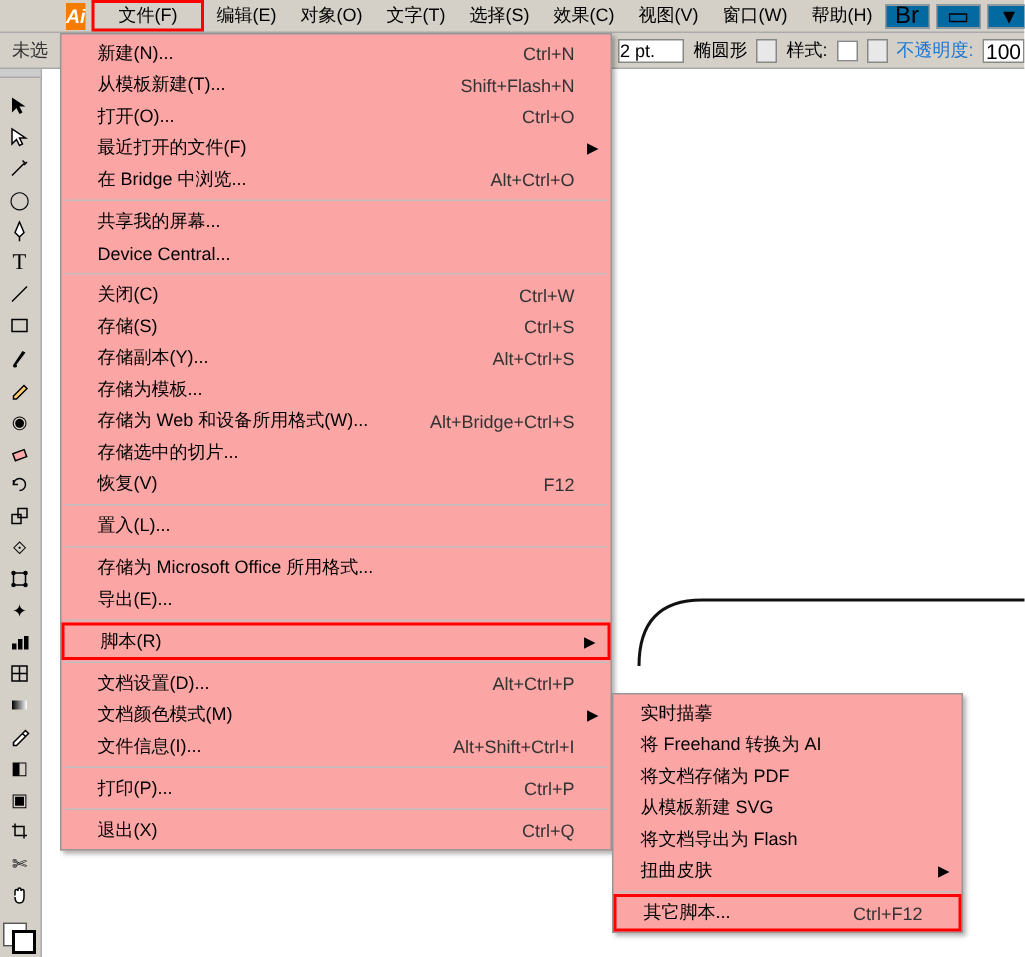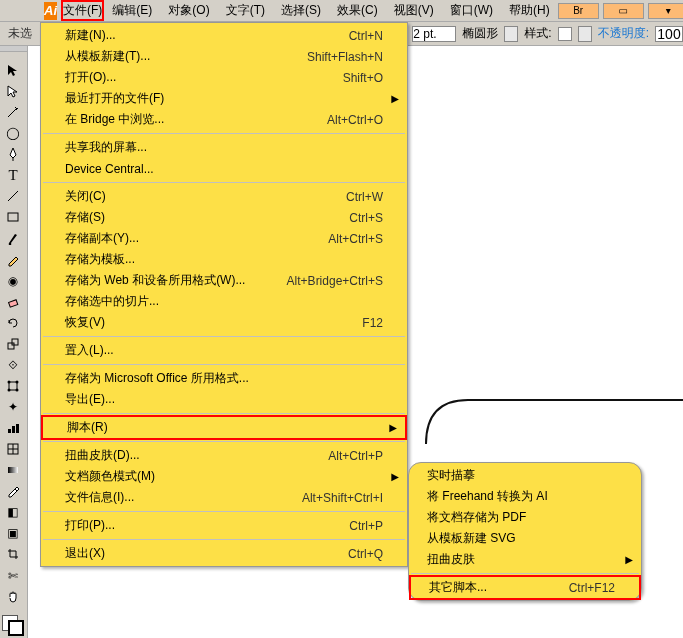--- a/index.html
+++ b/index.html
@@ -1,39 +1,39 @@
 <!DOCTYPE html>
 <html><head>
 <meta charset="utf-8">
 <style>
 * { margin: 0; padding: 0; box-sizing: border-box; font-family: "Microsoft YaHei", SimSun, Arial, sans-serif; font-size: 12px; }
 body { background: #fff; position: relative; width: 683px; height: 638px; overflow: hidden; }
 .menubar { background: #d4d0c8; height: 22px; display: flex; align-items: center; padding-left: 4px; border-bottom: 1px solid #aaa; }
 .app-logo { width: 26px; height: 18px; background: #f57c00; color: #fff; display: flex; align-items: center; justify-content: center; font-weight: bold; font-style: italic; font-size: 13px; margin-right: 4px; margin-left: 40px; }
 .menu-item { padding: 2px 8px; cursor: default; white-space: nowrap; }
-.menu-item.active { border: 2px solid #ff0000; padding: 0 0; }
+.menu-item.active { border: 2px solid #ff0000; padding: 0 16px; }
 .menu-right { margin-left: auto; display: flex; align-items: center; gap: 4px; padding-right: 8px; }
-.mini-btn { width: 41px; height: 16px; background: #fdba74; border: 1px solid #999; display: flex; align-items: center; justify-content: center; font-size: 10px; }
+.mini-btn { width: 30px; height: 16px; background: #0369a1; border: 1px solid #999; display: flex; align-items: center; justify-content: center; font-size: 16px; }
 .toolbar2 { background: #d4d0c8; height: 24px; display: flex; align-items: center; border-bottom: 1px solid #aaa; padding-left: 8px; gap: 6px; }
 .tb-label { color: #333; }
 .tb-sep { color: #888; }
 .stroke-box { width: 44px; height: 16px; background: #fff; border: 1px solid #888; display: flex; align-items: center; padding: 0 0; font-size: 11px; }
 .stroke-dd { width: 14px; height: 16px; background: #e8e8e8; border: 1px solid #888; }
 .opacity-label { color: #1976d2; }
 .opacity-val { width: 28px; height: 16px; background: #fff; border: 1px solid #888; display: flex; align-items: center; justify-content: center; font-size: 14px; }
 .swatch { width: 14px; height: 14px; background: #fff; border: 1px solid #888; }
-.dropdown { position: absolute; background: #fde047; border: 1px solid #979797; box-shadow: 2px 2px 3px rgba(0,0,0,0.3); }
+.dropdown { position: absolute; background: #fca5a5; border: 1px solid #979797; box-shadow: 2px 2px 3px rgba(0,0,0,0.3); }
 .dd-main { left: 40px; top: 22px; width: 368px; padding: 2px 0; }
 .dd-row { display: flex; align-items: center; height: 21px; padding: 0 24px 0 24px; cursor: default; position: relative; }
 .dd-row.highlighted { border: 2px solid #ff0000; margin: -2px 0; height: 25px; z-index: 5; }
 .dd-label { flex: 1; }
 .dd-shortcut { color: #333; text-align: right; min-width: 110px; }
 .dd-arrow { position: absolute; right: 8px; font-size: 10px; }
 .dd-sep { height: 1px; background: #c0c0c0; margin: 3px 2px; }
-.submenu { left: 408px; top: 462px; width: 234px; padding: 2px 0; border-radius: 13px; }
+.submenu { left: 408px; top: 462px; width: 234px; padding: 2px 0; }
 .sub-row { display: flex; align-items: center; height: 21px; padding: 0 24px 0 18px; cursor: default; position: relative; }
 .sub-row.highlighted { border: 2px solid #ff0000; margin: -2px 0; height: 25px; z-index: 5; gap: 12px; }
 .sub-label { flex: 1; }
 .sub-shortcut { color: #333; }
 .sub-arrow { position: absolute; right: 8px; font-size: 10px; }
 .sub-sep { height: 1px; background: #c0c0c0; margin: 3px 2px; }
 .tools { position: absolute; left: 0; top: 46px; width: 28px; background: #d4d0c8; border-right: 1px solid #aaa; height: 592px; display: flex; flex-direction: column; }
 .tool { width: 26px; height: 22px; display: flex; align-items: center; justify-content: center; border: 1px solid transparent; background: #d4d0c8; }
 .tool.gap { height: 8px; background: #d4d0c8; }
 .color-swatches { margin-top: 6px; width: 26px; height: 26px; position: relative; }
@@ -212,21 +212,21 @@
     <div class="dd-row">
       <span class="dd-label">新建(N)...</span>
       <span class="dd-shortcut">Ctrl+N</span>
     </div>
     <div class="dd-row">
       <span class="dd-label">从模板新建(T)...</span>
       <span class="dd-shortcut">Shift+Flash+N</span>
     </div>
     <div class="dd-row">
       <span class="dd-label">打开(O)...</span>
-      <span class="dd-shortcut">Shift+O</span>
+      <span class="dd-shortcut">Ctrl+O</span>
     </div>
     <div class="dd-row">
       <span class="dd-label">最近打开的文件(F)</span>
       <span class="dd-shortcut"></span>
       <span class="dd-arrow">▶</span>
     </div>
     <div class="dd-row">
       <span class="dd-label">在 Bridge 中浏览...</span>
       <span class="dd-shortcut">Alt+Ctrl+O</span>
     </div>
@@ -283,21 +283,21 @@
       <span class="dd-shortcut"></span>
     </div>
     <div class="dd-sep"></div>
     <div class="dd-row highlighted">
       <span class="dd-label">脚本(R)</span>
       <span class="dd-shortcut"></span>
       <span class="dd-arrow">▶</span>
     </div>
     <div class="dd-sep"></div>
     <div class="dd-row">
-      <span class="dd-label">扭曲皮肤(D)...</span>
+      <span class="dd-label">文档设置(D)...</span>
       <span class="dd-shortcut">Alt+Ctrl+P</span>
     </div>
     <div class="dd-row">
       <span class="dd-label">文档颜色模式(M)</span>
       <span class="dd-shortcut"></span>
       <span class="dd-arrow">▶</span>
     </div>
     <div class="dd-row">
       <span class="dd-label">文件信息(I)...</span>
       <span class="dd-shortcut">Alt+Shift+Ctrl+I</span>
@@ -319,20 +319,23 @@
       <span class="sub-label">实时描摹</span>
     </div>
     <div class="sub-row">
       <span class="sub-label">将 Freehand 转换为 AI</span>
     </div>
     <div class="sub-row">
       <span class="sub-label">将文档存储为 PDF</span>
     </div>
     <div class="sub-row">
       <span class="sub-label">从模板新建 SVG</span>
+    </div>
+    <div class="sub-row">
+      <span class="sub-label">将文档导出为 Flash</span>
     </div>
     <div class="sub-row">
       <span class="sub-label">扭曲皮肤</span>
       <span class="sub-arrow">▶</span>
     </div>
     <div class="sub-sep"></div>
     <div class="sub-row highlighted">
       <span class="sub-label">其它脚本...</span>
       <span class="sub-shortcut">Ctrl+F12</span>
     </div>

